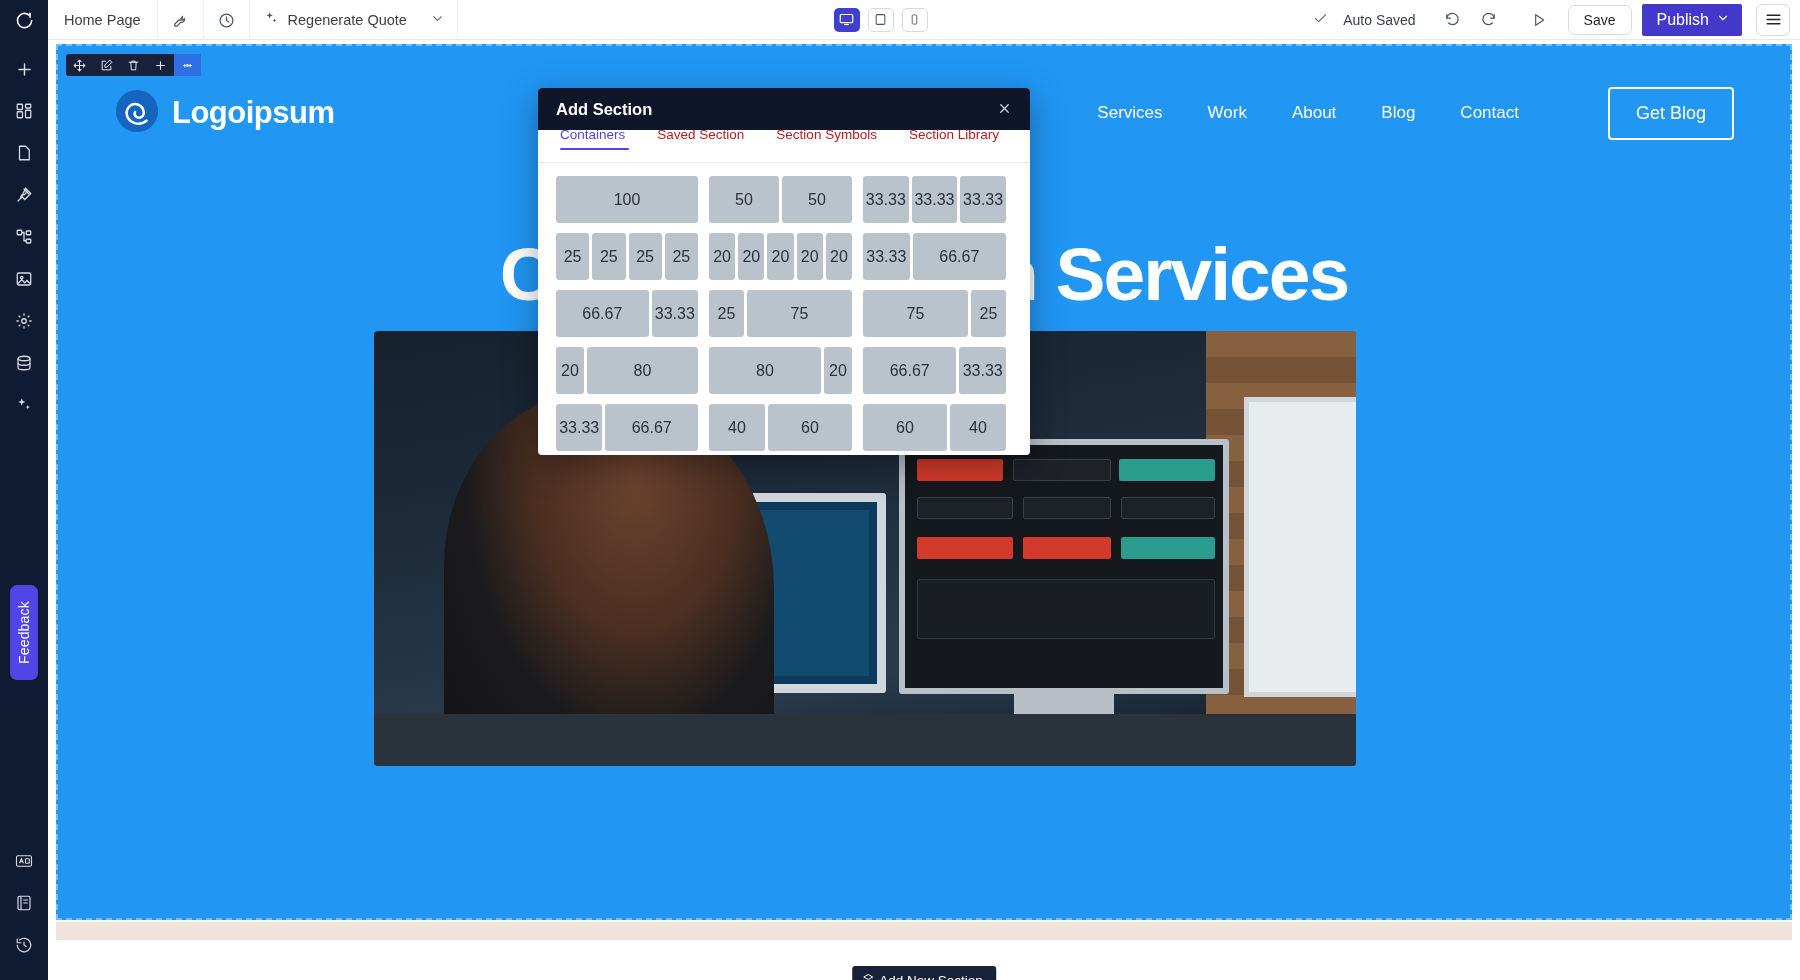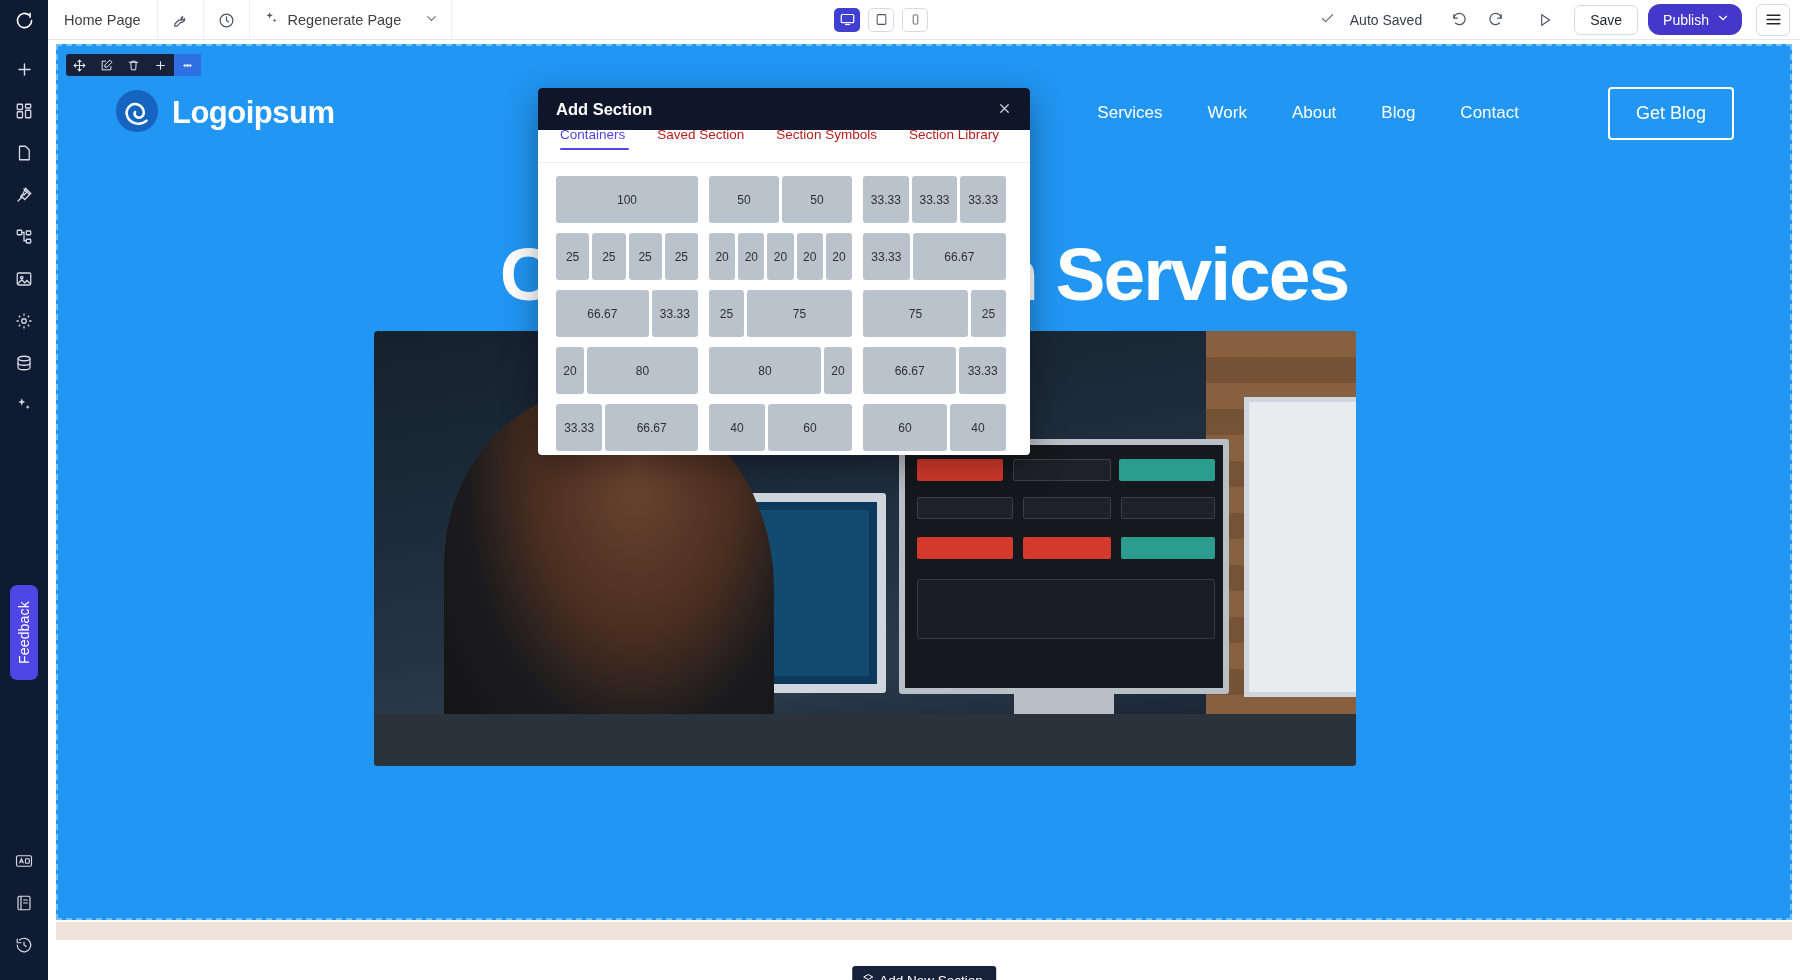--- a/index.html
+++ b/index.html
@@ -42,22 +42,22 @@
   }
   .icon-btn {
     width: 34px; height: 30px; display: flex; align-items: center;
     justify-content: center; color: #4b5563; border-radius: 5px;
   }
   .btn-save {
     border: 1px solid #d7dae0; border-radius: 6px; background: #fff;
     font-size: 14px; color: #1f2430; padding: 6px 15px; margin-left: 10px;
   }
   .btn-publish {
-    background: #4338ca; color: #fff; border-radius: 12px;
-    font-size: 14px; padding: 7px 12px 7px 15px; margin-left: 8px;
+    background: #4338ca; color: #fff; border-radius: 2px;
+    font-size: 16px; padding: 7px 12px 7px 15px; margin-left: 8px;
     display: flex; align-items: center; gap: 7px;
   }
   .btn-menu {
     border: 1px solid #d7dae0; border-radius: 6px; background: #fff;
     width: 34px; height: 32px; margin-left: 12px;
     display: flex; align-items: center; justify-content: center; color: #1f2430;
   }
   
   .rail {
     position: absolute; top: 40px; left: 0; width: 48px; height: 940px;
@@ -193,21 +193,21 @@
   }
   .modal-body { padding: 13px 18px 16px 18px; }
   .grid-row { display: flex; gap: 11px; margin-bottom: 10px; }
   .layout-card { display: flex; gap: 3px; }
   .lc-1 { width: 142px; }
   .lc-2 { width: 143px; }
   .lc-3 { width: 143px; }
   .cell {
     background: #bac3cc; border-radius: 3px; height: 47px;
     display: flex; align-items: center; justify-content: center;
-    font-size: 12px; color: #2b313a;
+    font-size: 16px; color: #2b313a;
   }
   .grid-row.r1 .cell { height: 47px; }
   .grid-row.r2 .cell { height: 47px; }
 </style>
 </head>
 <body>
 
 <div class="topbar">
   <div class="logo-box">
     <svg width="19" height="19" viewBox="0 0 24 24" fill="none" stroke="#fff" stroke-width="2" stroke-linecap="round">
@@ -227,21 +227,21 @@
         <path d="M12 7v5l3 2"></path>
       </svg>
   </div>
   <div class="tb-cell tb-regen">
     <span>
       <svg width="15" height="15" viewBox="0 0 24 24" fill="#4b5563">
           <path d="M9 2l1.4 3.6L14 7l-3.6 1.4L9 12 7.6 8.4 4 7l3.6-1.4z"></path>
           <path d="M17 12l.9 2.2 2.1.8-2.1.8-.9 2.2-.9-2.2-2.1-.8 2.1-.8z"></path>
         </svg>
     </span>
-    <span>Regenerate Page</span>
+    <span>Regenerate Quote</span>
     <span style="color:#6b7280;margin-left:14px;">
       <svg width="15" height="15" viewBox="0 0 24 24" fill="none" stroke="currentColor" stroke-width="1.8" stroke-linecap="round">
           <path d="M6 9l6 6 6-6"></path>
         </svg>
     </span>
   </div>
   <div class="tb-spacer"></div>
   <div class="device-group">
     <div class="dev-btn active">
       <svg width="15" height="15" viewBox="0 0 24 24" fill="none" stroke="currentColor" stroke-width="1.9">

